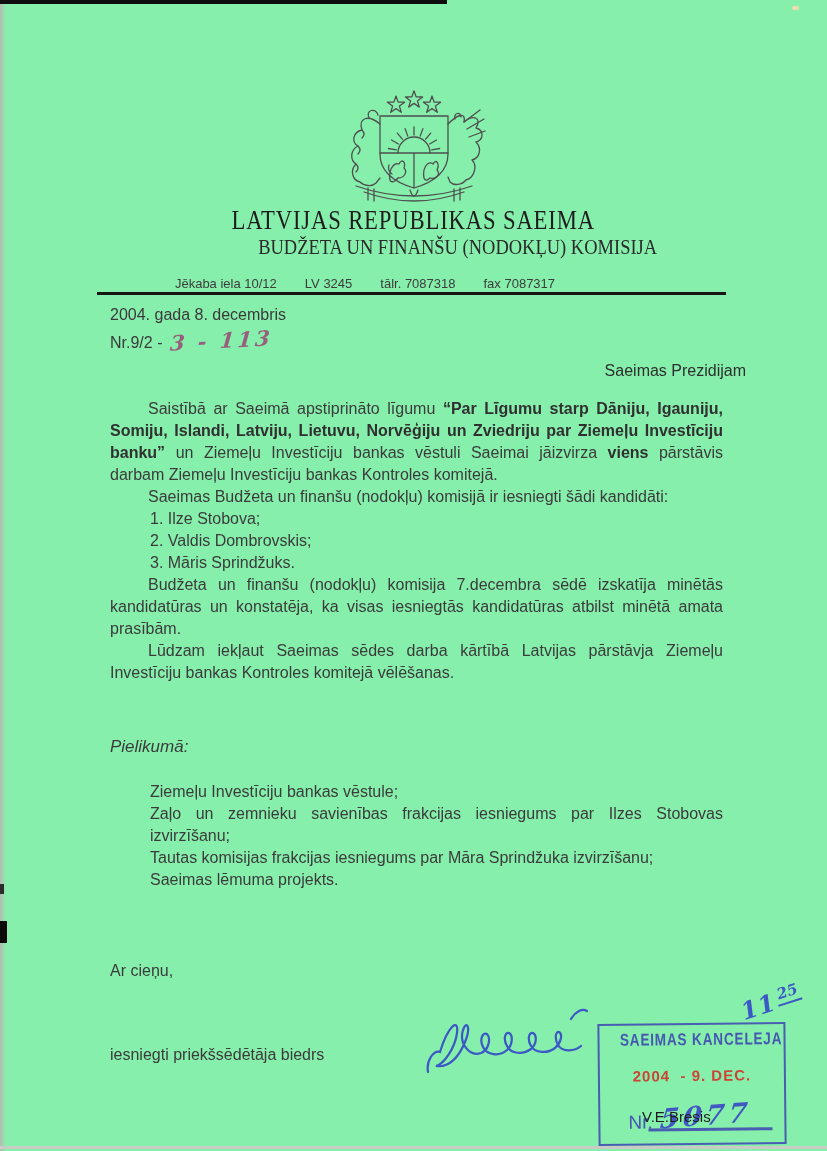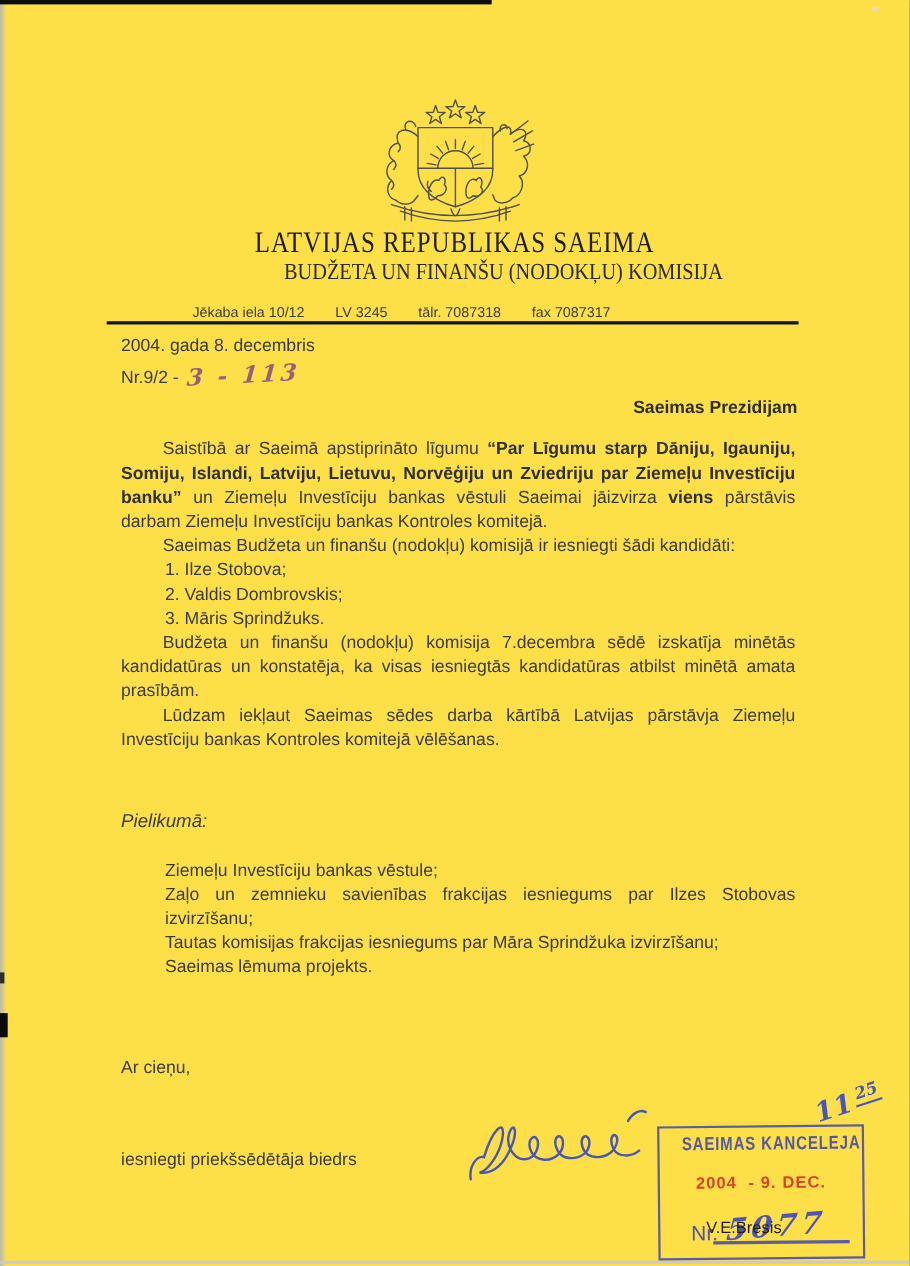--- a/index.html
+++ b/index.html
@@ -1,17 +1,17 @@
 <!DOCTYPE html>
 <html><head>
 <meta charset="utf-8">
 <style>
   html,body{margin:0;padding:0;background:#9b9b97;}
   #page{
-    position:relative;width:827px;height:1151px;background:#fde047;
+    position:relative;width:827px;height:1151px;background:#86efac;
     font-family:"Liberation Sans",sans-serif;color:#333;overflow:hidden;
     box-shadow:0 0 4px rgba(0,0,0,.4);
   }
   
   .edge-left{position:absolute;left:0;top:0;width:6px;height:100%;
     background:linear-gradient(to right,#b9b9b4,rgba(255,255,255,0));}
   .edge-top{position:absolute;left:0;top:0;width:447px;height:4px;background:#0d0d0d;}
   .edge-bottom{position:absolute;left:0;top:1146px;width:100%;height:3px;background:#cbcbc6;}
   .blot1{position:absolute;left:0;top:884px;width:4px;height:10px;background:#2c2c2c;}
   .blot2{position:absolute;left:0;top:921px;width:7px;height:22px;background:#0b0b0b;}
@@ -29,22 +29,22 @@
     font-size:13px;color:#3c3c3c;}
   .hdr-addr span{margin:12px 14px;}
   .hdr-rule{position:absolute;left:97px;top:292px;width:629px;height:3px;background:#161616;}
 
   
   .date-line{position:absolute;left:110px;top:306px;font-size:16px;color:#3a3a3a;}
   .nr-line{position:absolute;left:110px;top:328px;font-size:16px;color:#3a3a3a;}
   .hand-nr{display:inline-block;margin-left:8px;transform:rotate(-3deg) skewX(-8deg);
     font-family:"DejaVu Serif",serif;font-style:italic;font-size:21px;
     letter-spacing:3px;color:#96607d;font-weight:bold;}
-  .addressee{position:absolute;left:403px;top:362px;width:322px;text-align:right;
-    font-size:16px;font-weight:bold;color:#2e2e2e;}
+  .addressee{position:absolute;left:424px;top:362px;width:322px;text-align:right;
+    font-size:16px;font-weight:normal;color:#2e2e2e;}
 
   
   .body-text{position:absolute;left:110px;top:398px;width:613px;
     font-size:16px;line-height:22px;text-align:justify;color:#3b3b3b;}
   .body-text p{margin:0;text-indent:38px;}
   .b{font-weight:bold;color:#303030;}
   .cand{padding-left:40px;text-align:left;}
 
   .pielikuma{position:absolute;left:110px;top:737px;font-size:17px;font-style:italic;color:#3b3b3b;}
   .attachments{position:absolute;left:150px;top:781px;width:573px;

